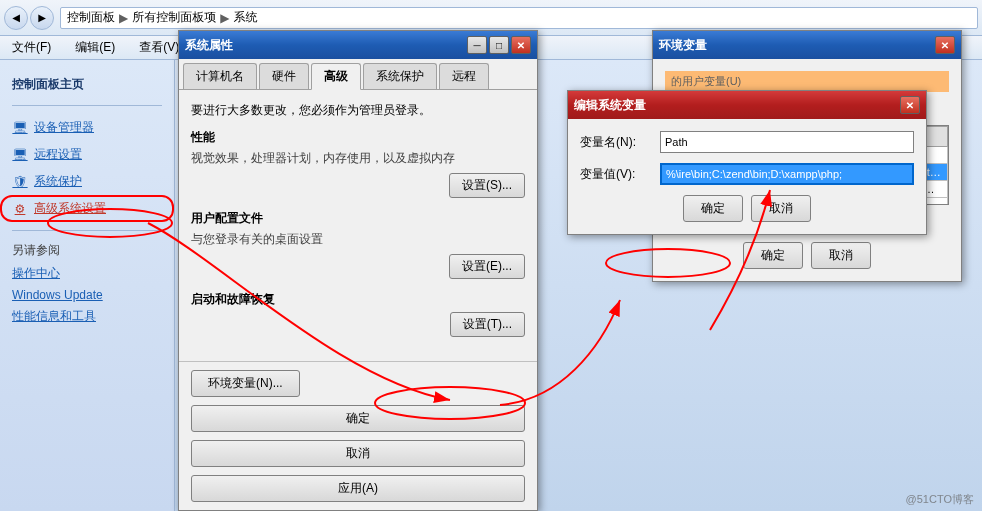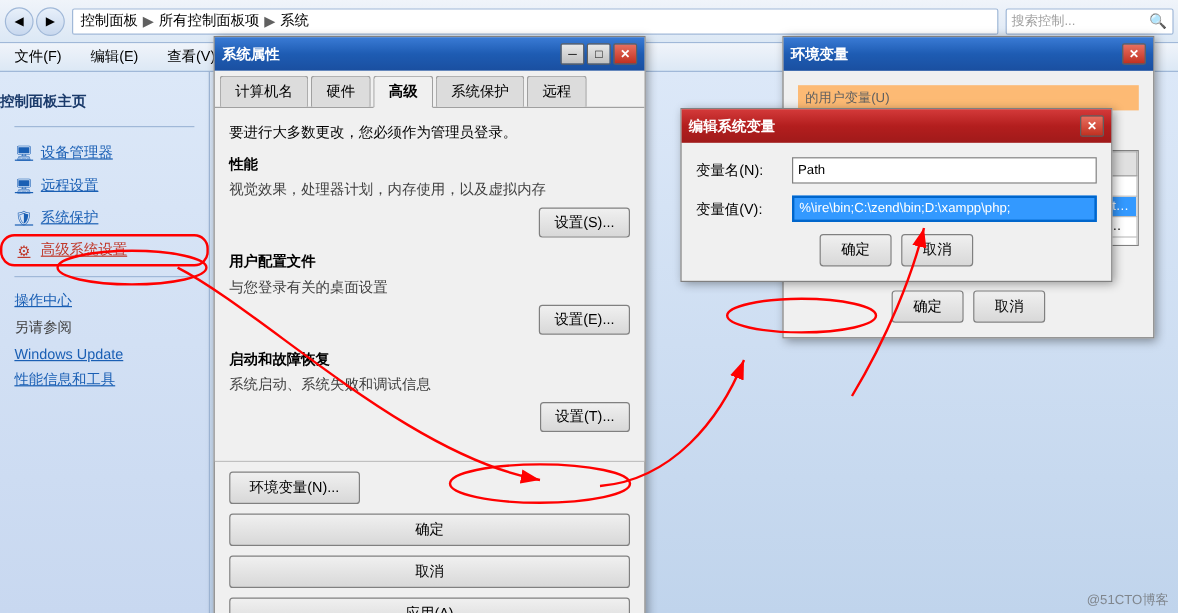--- a/index.html
+++ b/index.html
@@ -120,21 +120,21 @@
       width: 175px;
       background: linear-gradient(180deg, #dce8f8 0%, #c8d8f0 100%);
       border-right: 1px solid #a0b8d8;
       padding: 8px 0;
     }
 
     .sidebar-title {
       font-size: 12px;
       font-weight: bold;
       color: #1a3a6a;
-      padding: 8px 0 4px;
+      padding: 8px 12px 4px;
     }
 
     .sidebar-item {
       padding: 5px 12px;
       cursor: pointer;
       display: flex;
       align-items: center;
       gap: 6px;
       color: #1a5fb4;
       text-decoration: underline;
@@ -465,24 +465,20 @@
       <div class="nav-btn">◀</div>
       <div class="nav-btn">▶</div>
     </div>
     <div class="breadcrumb">
       <span>控制面板</span>
       <span class="breadcrumb-arrow"> ▶ </span>
       <span>所有控制面板项</span>
       <span class="breadcrumb-arrow"> ▶ </span>
       <span>系统</span>
     </div>
-    <div class="search-box">
-      <span style="color:#a0a0a0;font-size:11px;">搜索控制...</span>
-      <span style="margin-left:auto;">🔍</span>
-    </div>
   </div>
 
   <div class="menu-bar">
     <span class="menu-item">文件(F)</span>
     <span class="menu-item">编辑(E)</span>
     <span class="menu-item">查看(V)</span>
   </div>
 
   <div class="main-content">
 
@@ -501,22 +497,22 @@
       <div class="sidebar-item">
         <span class="sidebar-icon">🛡</span>
         <span>系统保护</span>
       </div>
       <div class="sidebar-item active" style="border:2px solid red; border-radius:12px; padding:3px 10px;">
         <span class="sidebar-icon">⚙</span>
         <span>高级系统设置</span>
       </div>
 
       <hr class="sidebar-divider">
+      <div class="sidebar-link" style="color:#404040; text-decoration:none;">另请参阅</div>
       <div class="sidebar-link">操作中心</div>
-      <div class="sidebar-link" style="color:#404040; text-decoration:none;">另请参阅</div>
       <div class="sidebar-link">Windows Update</div>
       <div class="sidebar-link">性能信息和工具</div>
     </div>
 
     <div class="content-area">
     </div>
   </div>
 
   <div class="dialog sysprops-dialog">
     <div class="dialog-titlebar">
@@ -550,21 +546,20 @@
       <div class="sysprops-section clearfix">
         <div class="sysprops-section-title">用户配置文件</div>
         <div class="sysprops-section-desc">与您登录有关的桌面设置</div>
         <div style="text-align:right;">
           <button class="settings-btn">设置(E)...</button>
         </div>
       </div>
 
       <div class="sysprops-section clearfix">
         <div class="sysprops-section-title">启动和故障恢复</div>
-        <div class="sysprops-section-desc">系统启动、系统失败和调试信息</div>
         <div style="text-align:right;">
           <button class="settings-btn">设置(T)...</button>
         </div>
       </div>
     </div>
 
     <div class="sysprops-footer">
       <button class="dialog-btn env-btn" style="margin-right:auto;">环境变量(N)...</button>
       <button class="dialog-btn">确定</button>
       <button class="dialog-btn">取消</button>

